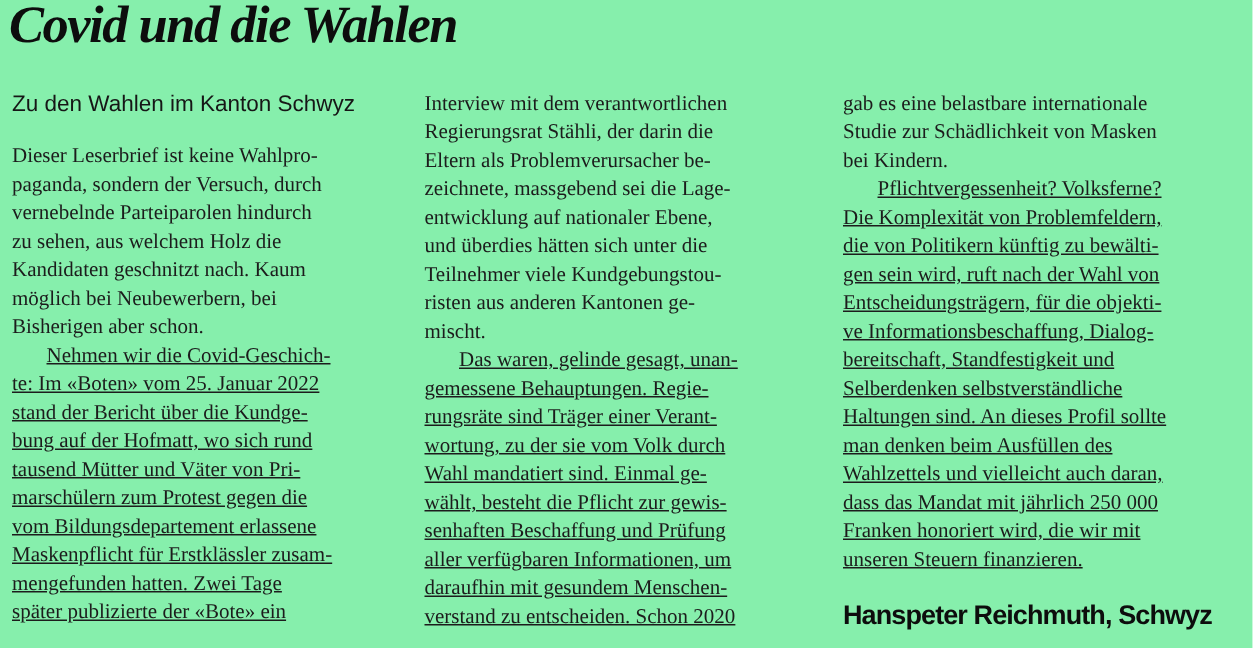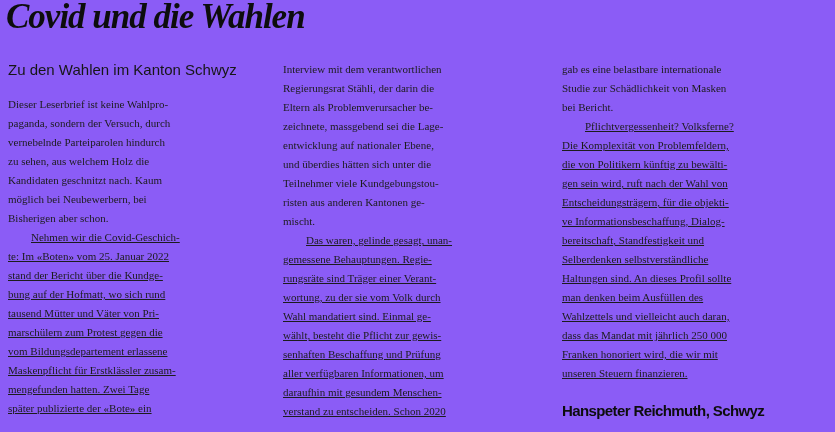--- a/index.html
+++ b/index.html
@@ -1,20 +1,20 @@
 <!DOCTYPE html>
 <html><head>
 <meta charset="utf-8">
 <style>
   html, body { margin: 0; padding: 0; background: #ffffff; }
   .page {
     position: relative;
     width: 835px;
     height: 432px;
-    background: #8b5cf6;
+    background: #86efac;
     overflow: hidden;
     font-family: "Liberation Serif", serif;
   }
   .title {
     position: absolute;
     left: 6px;
     top: -6px;
     margin: 0;
     font-family: "Liberation Serif", serif;
     font-style: italic;
@@ -32,39 +32,39 @@
     font-family: "Liberation Sans", sans-serif;
     font-size: 15px;
     line-height: 19px;
     color: #161616;
     white-space: pre;
   }
   .col {
     position: absolute;
     top: 60px;
     width: 268px;
-    font-size: 11px;
+    font-size: 14px;
     line-height: 19px;
     color: #1c1c1c;
   }
   .col-1 { left: 8px; top: 95px; }
   .col-2 { left: 283px; }
   .col-3 { left: 562px; }
   .para {
     margin: 0;
     white-space: pre;
   }
   .indent { text-indent: 23px; text-decoration: underline; }
   .signature {
     position: absolute;
     left: 562px;
     top: 401px;
     font-family: "Liberation Sans", sans-serif;
     font-weight: 700;
-    font-size: 15px;
+    font-size: 18px;
     line-height: 19px;
     letter-spacing: -0.6px;
     color: #0d0d0d;
     white-space: pre;
   }
 </style>
 </head>
 <body>
 
 <div class="page">
@@ -111,21 +111,21 @@
 wählt, besteht die Pflicht zur gewis-
 senhaften Beschaffung und Prüfung
 aller verfügbaren Informationen, um
 daraufhin mit gesundem Menschen-
 verstand zu entscheiden. Schon 2020</p>
   </div>
 
   <div class="col col-3">
     <p class="para">gab es eine belastbare internationale
 Studie zur Schädlichkeit von Masken
-bei Bericht.</p>
+bei Kindern.</p>
     <p class="para indent">Pflichtvergessenheit? Volksferne?
 Die Komplexität von Problemfeldern,
 die von Politikern künftig zu bewälti-
 gen sein wird, ruft nach der Wahl von
 Entscheidungsträgern, für die objekti-
 ve Informationsbeschaffung, Dialog-
 bereitschaft, Standfestigkeit und
 Selberdenken selbstverständliche
 Haltungen sind. An dieses Profil sollte
 man denken beim Ausfüllen des

